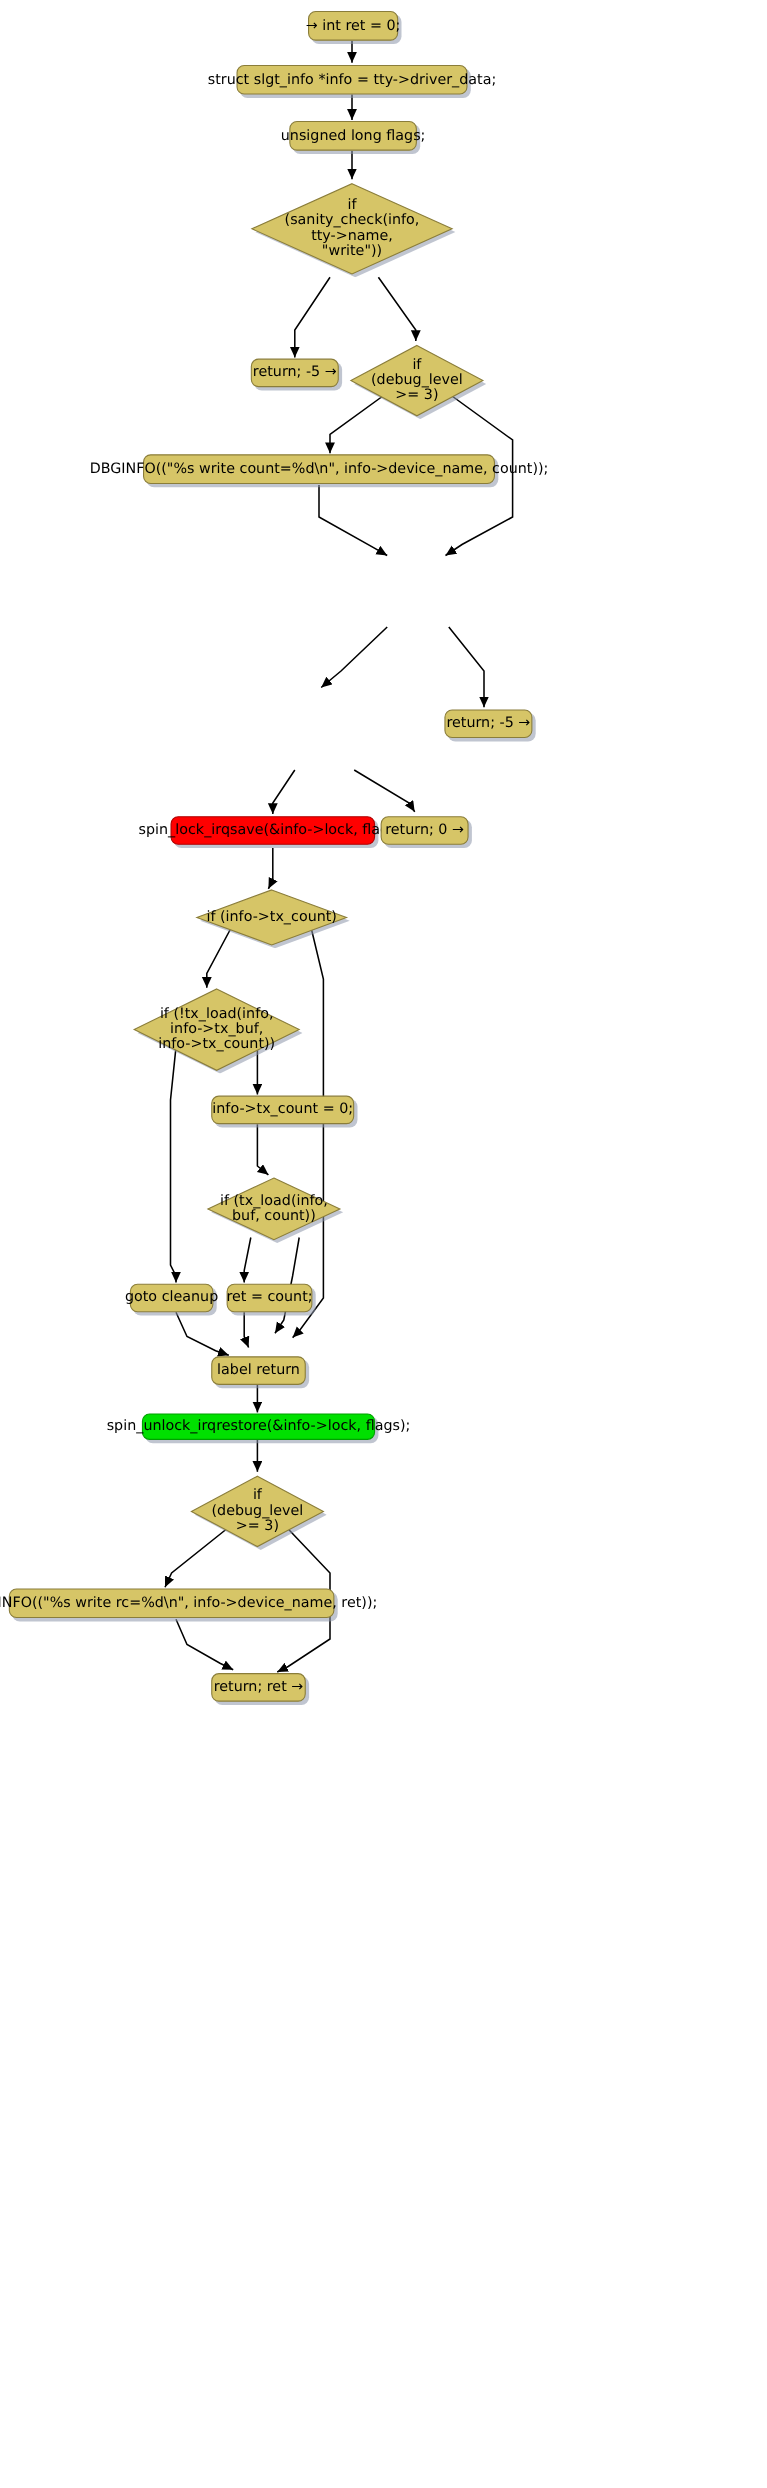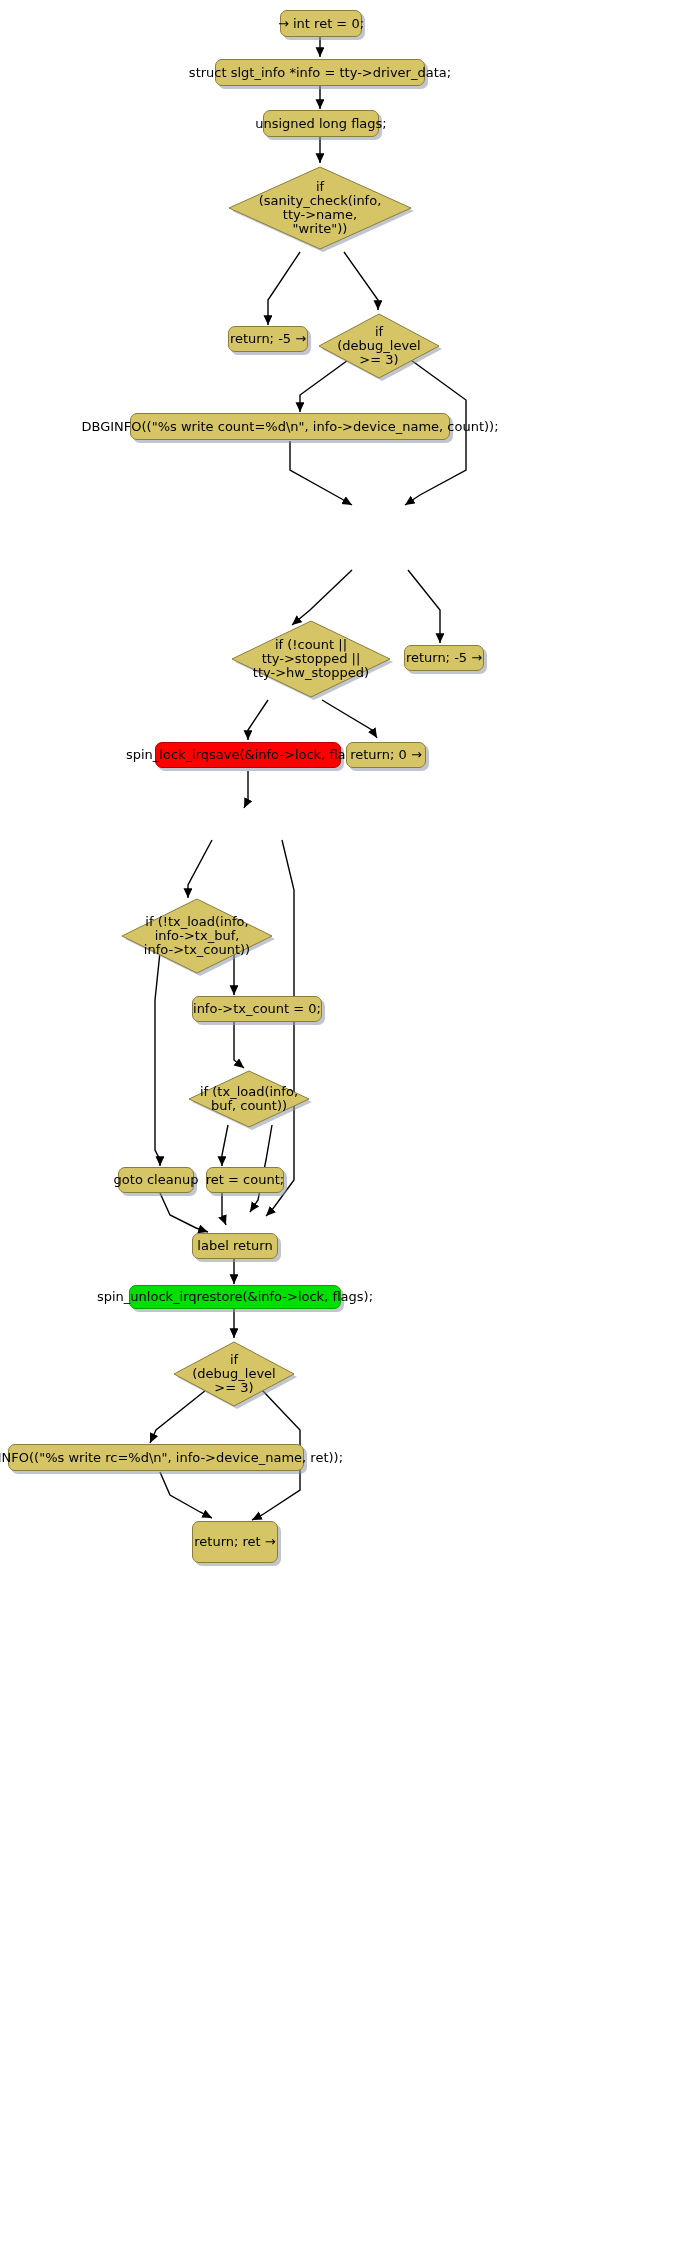--- a/index.html
+++ b/index.html
@@ -131,38 +131,36 @@
 
   <div class="node box" style="left:130px;top:413px;width:320px;height:27px;">
     <span class="lbl">DBGINFO(("%s write count=%d\n", info-&gt;device_name, count));</span>
   </div>
 
 
   <div class="node box" style="left:404px;top:645px;width:80px;height:26px;">
     <span class="lbl">return; -5 →</span>
   </div>
 
-  <div class="node diamond" style="left:229px;top:618px;width:164px;height:82px;">
-    <svg class="dshape" viewBox="0 0 164 82" preserveAspectRatio="none">
-      <polygon points="82,3 161,41 82,79 3,41" fill="rgba(140,150,170,0.55)" stroke="none" stroke-width="1" transform="translate(3,3)"></polygon>
-        <polygon points="82,3 161,41 82,79 3,41" fill="#d6c567" stroke="#8a7d3a" stroke-width="1"></polygon>
-    </svg>
-    <span class="dlabel">if (!count ||
-tty-&gt;stopped ||
-tty-&gt;hw_stopped)</span>
-  </div>
 
   <div class="node box red" style="left:155px;top:742px;width:186px;height:26px;">
     <span class="lbl">spin_lock_irqsave(&amp;info-&gt;lock, flags);</span>
   </div>
 
   <div class="node box" style="left:346px;top:742px;width:80px;height:26px;">
     <span class="lbl">return; 0 →</span>
   </div>
 
+  <div class="node diamond" style="left:176px;top:806px;width:142px;height:56px;">
+    <svg class="dshape" viewBox="0 0 142 56" preserveAspectRatio="none">
+      <polygon points="71,3 139,28 71,53 3,28" fill="rgba(140,150,170,0.55)" stroke="none" stroke-width="1" transform="translate(3,3)"></polygon>
+        <polygon points="71,3 139,28 71,53 3,28" fill="#d6c567" stroke="#8a7d3a" stroke-width="1"></polygon>
+    </svg>
+    <span class="dlabel">if (info-&gt;tx_count)</span>
+  </div>
 
   <div class="node diamond" style="left:119px;top:896px;width:156px;height:80px;">
     <svg class="dshape" viewBox="0 0 156 80" preserveAspectRatio="none">
       <polygon points="78,3 153,40 78,77 3,40" fill="rgba(140,150,170,0.55)" stroke="none" stroke-width="1" transform="translate(3,3)"></polygon>
         <polygon points="78,3 153,40 78,77 3,40" fill="#d6c567" stroke="#8a7d3a" stroke-width="1"></polygon>
     </svg>
     <span class="dlabel">if (!tx_load(info,
 info-&gt;tx_buf,
 info-&gt;tx_count))</span>
   </div>
@@ -203,17 +201,17 @@
     </svg>
     <span class="dlabel">if
 (debug_level
 &gt;= 3)</span>
   </div>
 
   <div class="node box" style="left:8px;top:1444px;width:296px;height:27px;">
     <span class="lbl">DBGINFO(("%s write rc=%d\n", info-&gt;device_name, ret));</span>
   </div>
 
-  <div class="node box" style="left:192px;top:1521px;width:86px;height:42px;">
+  <div class="node box" style="left:192px;top:1521px;width:86px;height:26px;">
     <span class="lbl">return; ret →</span>
   </div>
 
 </div>
 
 </body></html>

